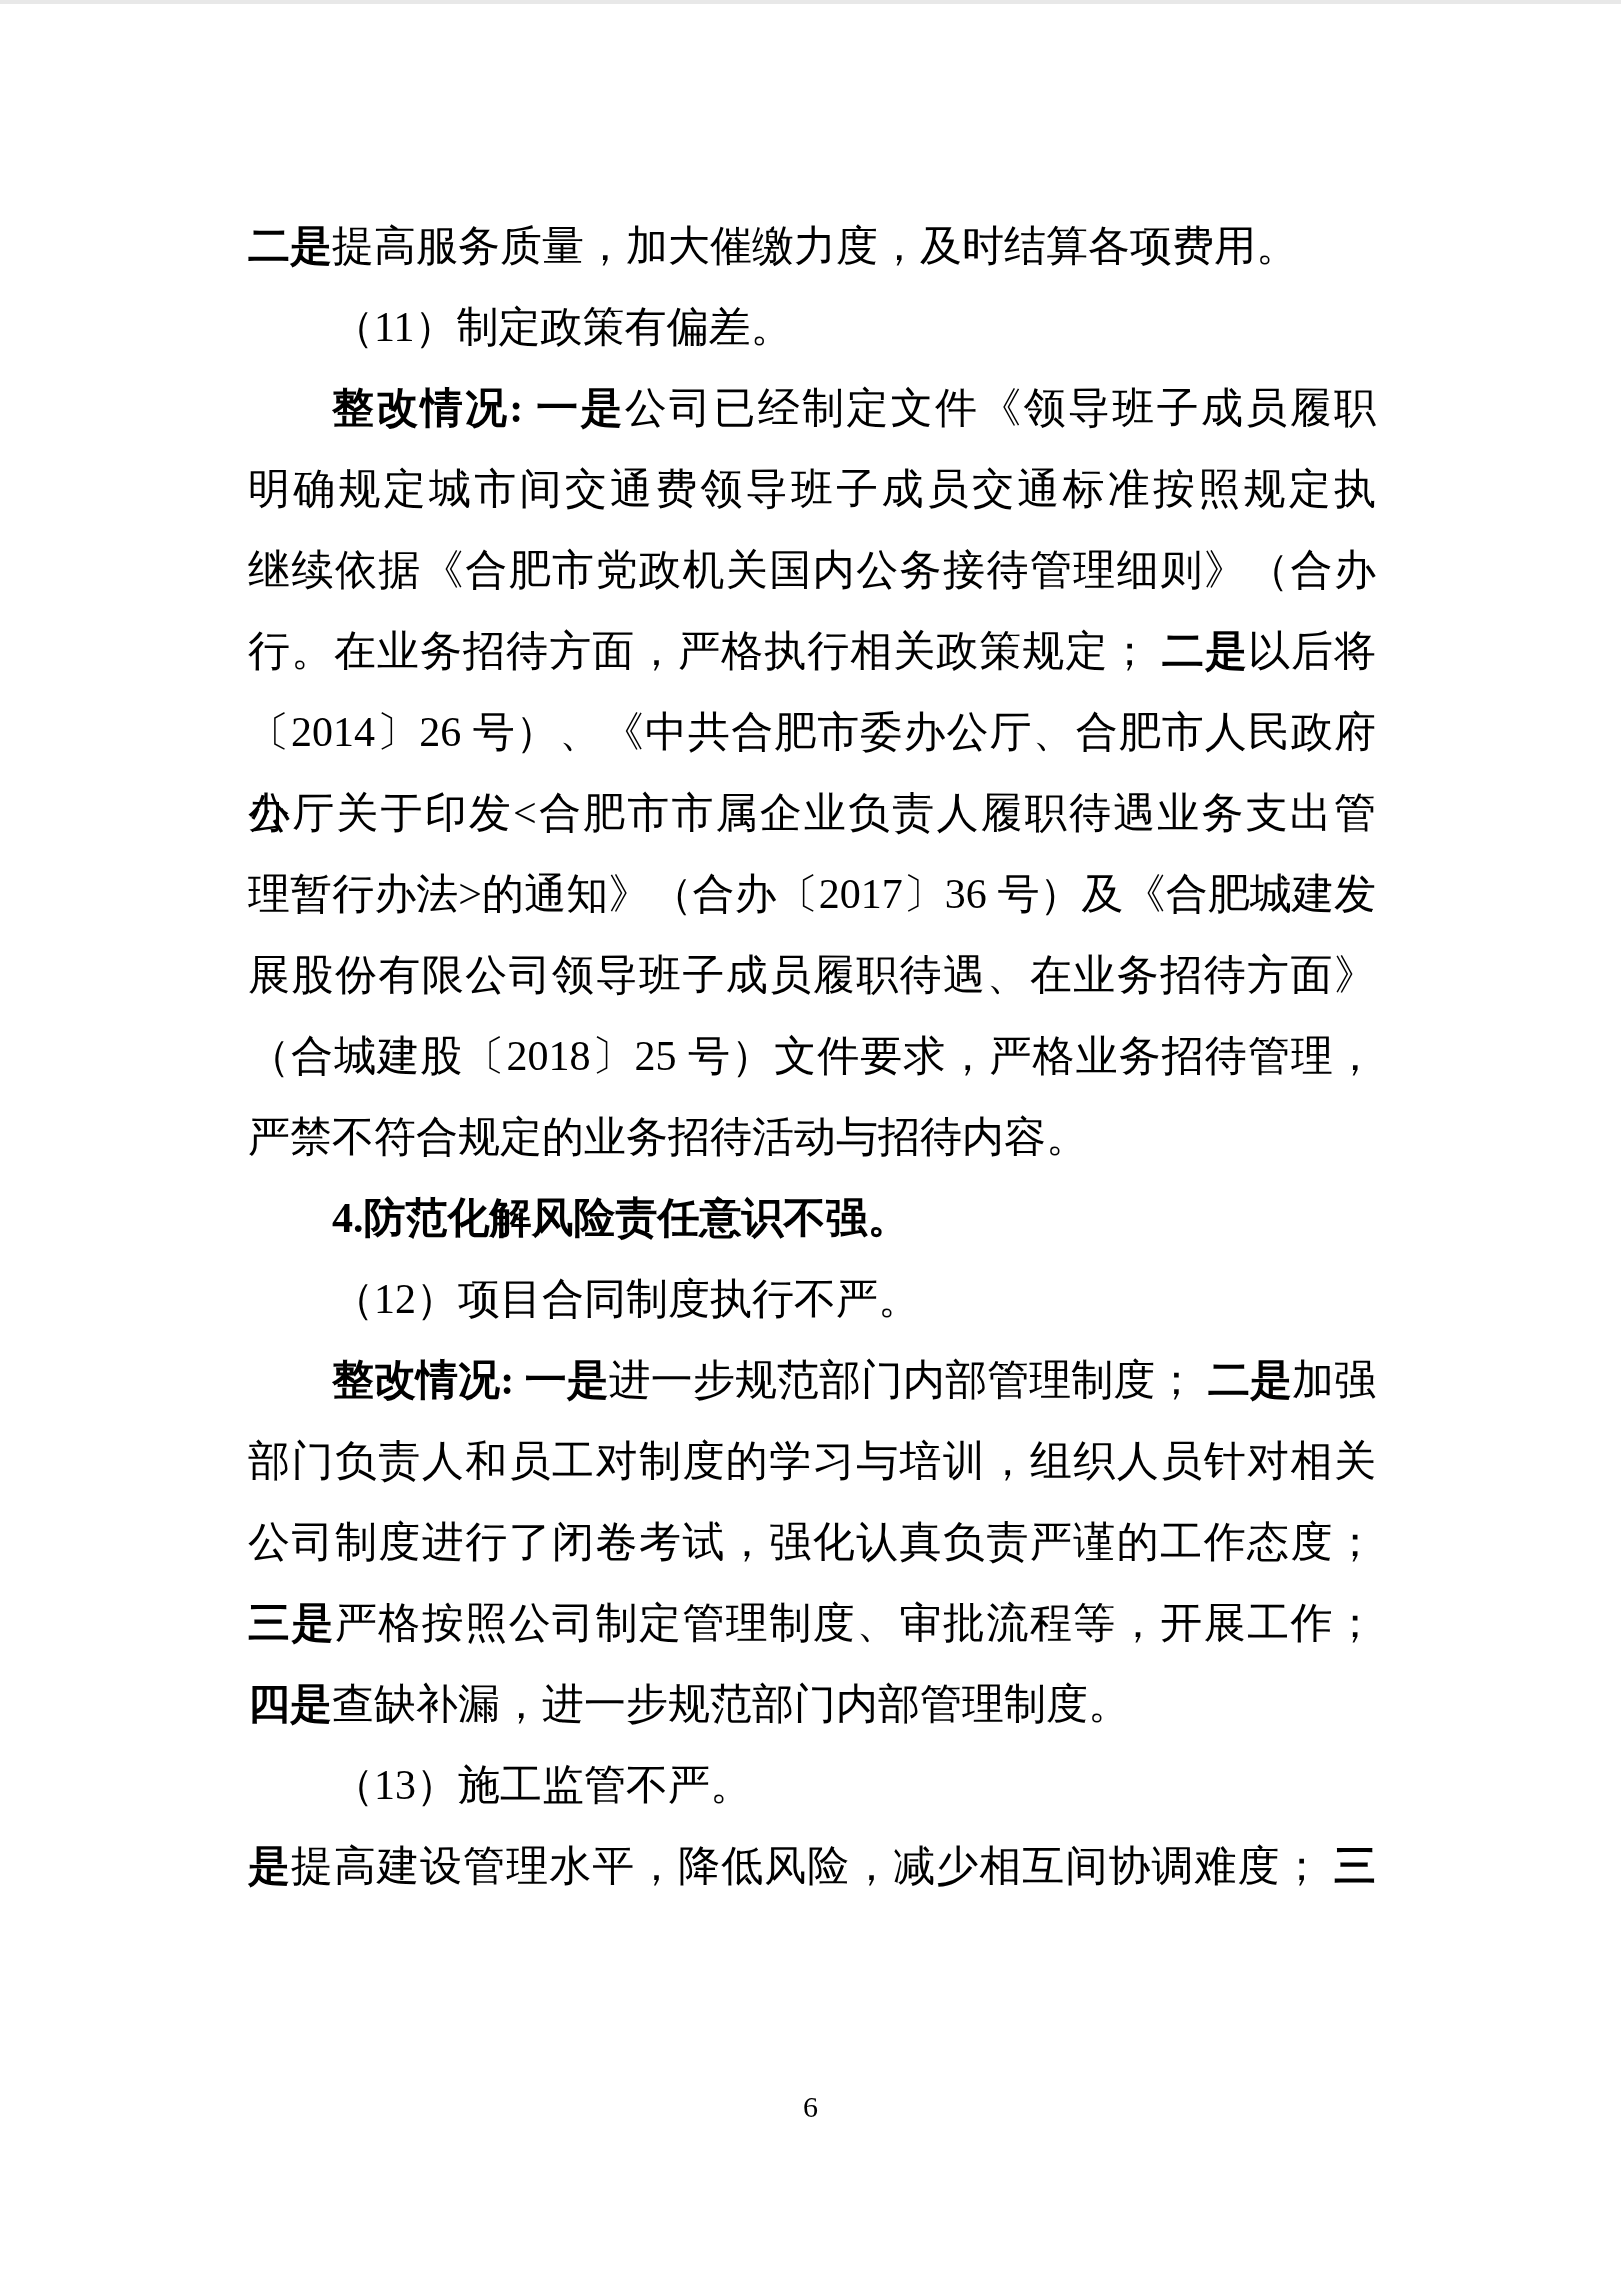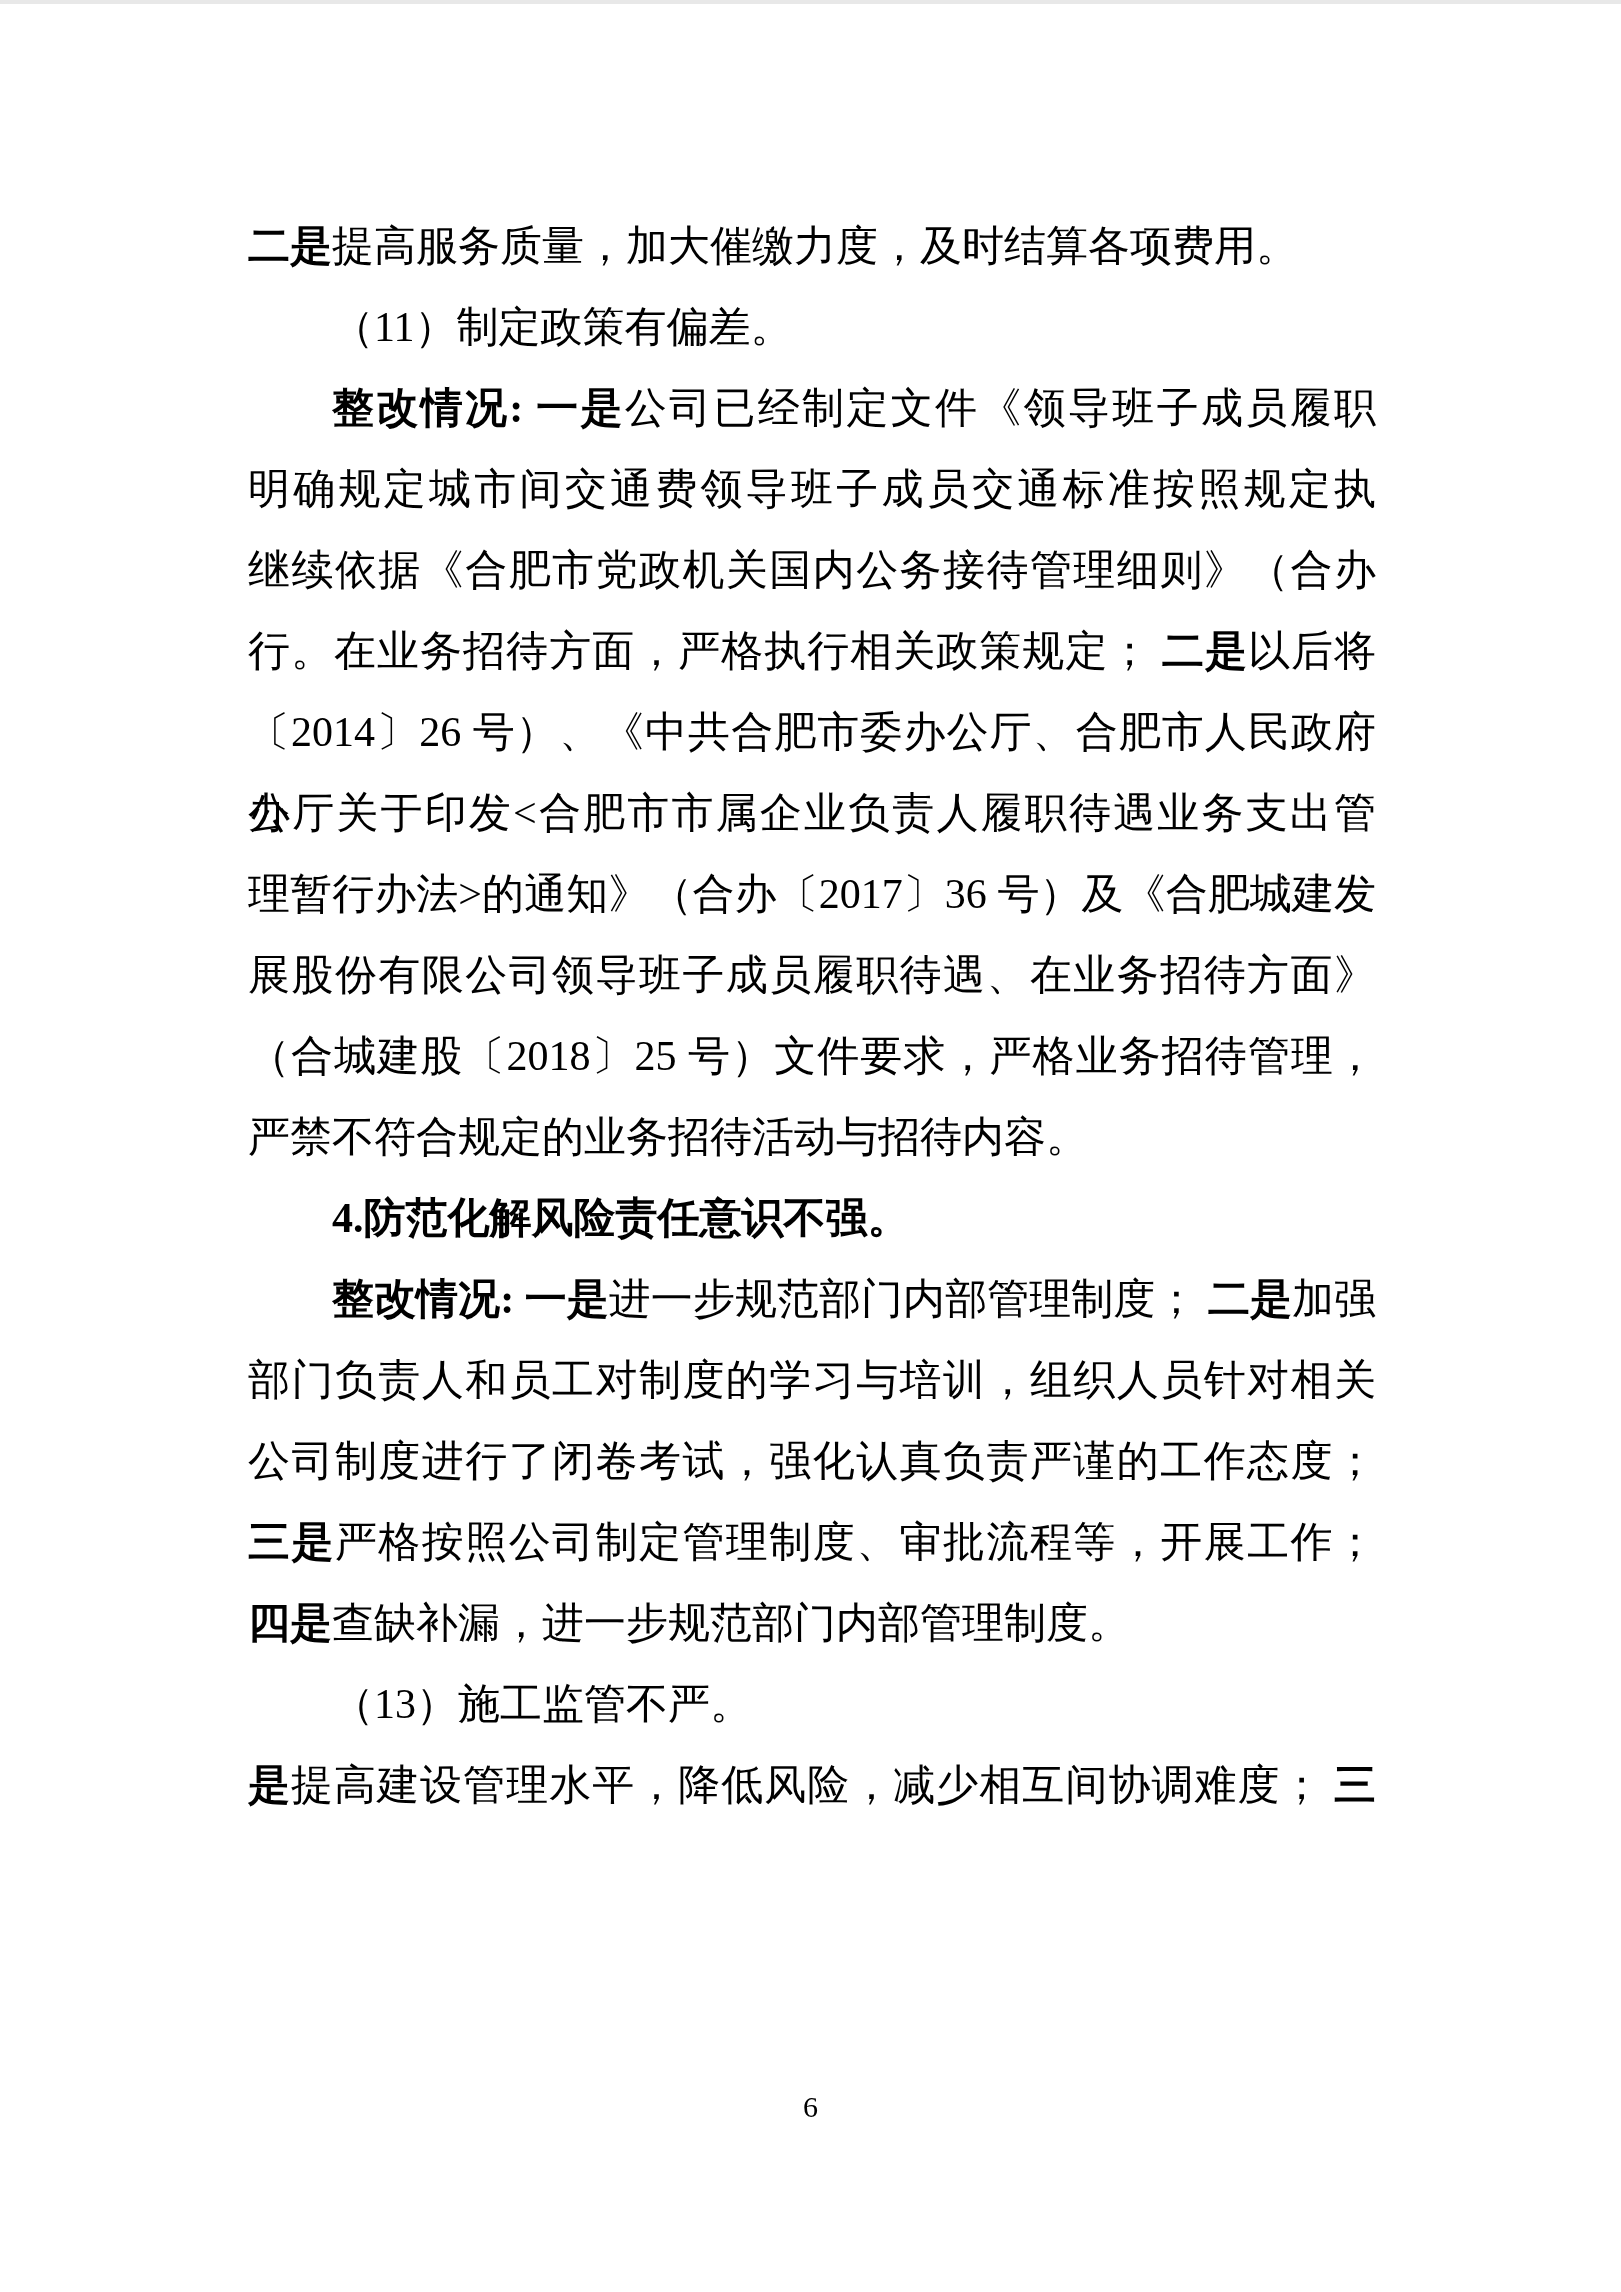--- a/index.html
+++ b/index.html
@@ -62,20 +62,21 @@
       <div class="line just"><span>明确规定城市间交通费领导班子成员交通标准按照规定执</span></div>
       <div class="line just"><span>继续依据《合肥市党政机关国内公务接待管理细则》（合办</span></div>
       <div class="line just"><span>行。在业务招待方面，严格执行相关政策规定； </span><span class="b">二是</span><span>以后将</span></div>
       <div class="line just"><span>〔2014〕26 号）、《中共合肥市委办公厅、合肥市人民政府办</span></div>
       <div class="line just"><span>公厅关于印发&lt;合肥市市属企业负责人履职待遇业务支出管</span></div>
       <div class="line just"><span>理暂行办法&gt;的通知》（合办〔2017〕36 号）及《合肥城建发</span></div>
       <div class="line just"><span>展股份有限公司领导班子成员履职待遇、在业务招待方面》</span></div>
       <div class="line just"><span>（合城建股〔2018〕25 号）文件要求，严格业务招待管理，</span></div>
       <div class="line"><span>严禁不符合规定的业务招待活动与招待内容。</span></div>
       <div class="line ind"><span class="b">4.防范化解风险责任意识不强。</span></div>
+      <div class="line ind"><span>（12）项目合同制度执行不严。</span></div>
       <div class="line just ind"><span class="b">整改情况:</span><span> </span><span class="b">一是</span><span>进一步规范部门内部管理制度； </span><span class="b">二是</span><span>加强</span></div>
       <div class="line just"><span>部门负责人和员工对制度的学习与培训，组织人员针对相关</span></div>
       <div class="line just"><span>公司制度进行了闭卷考试，强化认真负责严谨的工作态度；</span></div>
       <div class="line just"><span class="b">三是</span><span>严格按照公司制定管理制度、审批流程等，开展工作；</span></div>
       <div class="line"><span class="b">四是</span><span>查缺补漏，进一步规范部门内部管理制度。</span></div>
       <div class="line ind"><span>（13）施工监管不严。</span></div>
       <div class="line just"><span class="b">是</span><span>提高建设管理水平，降低风险，减少相互间协调难度； </span><span class="b">三</span></div>
     </div>
   <div class="page-footer">
     <span>6</span>

